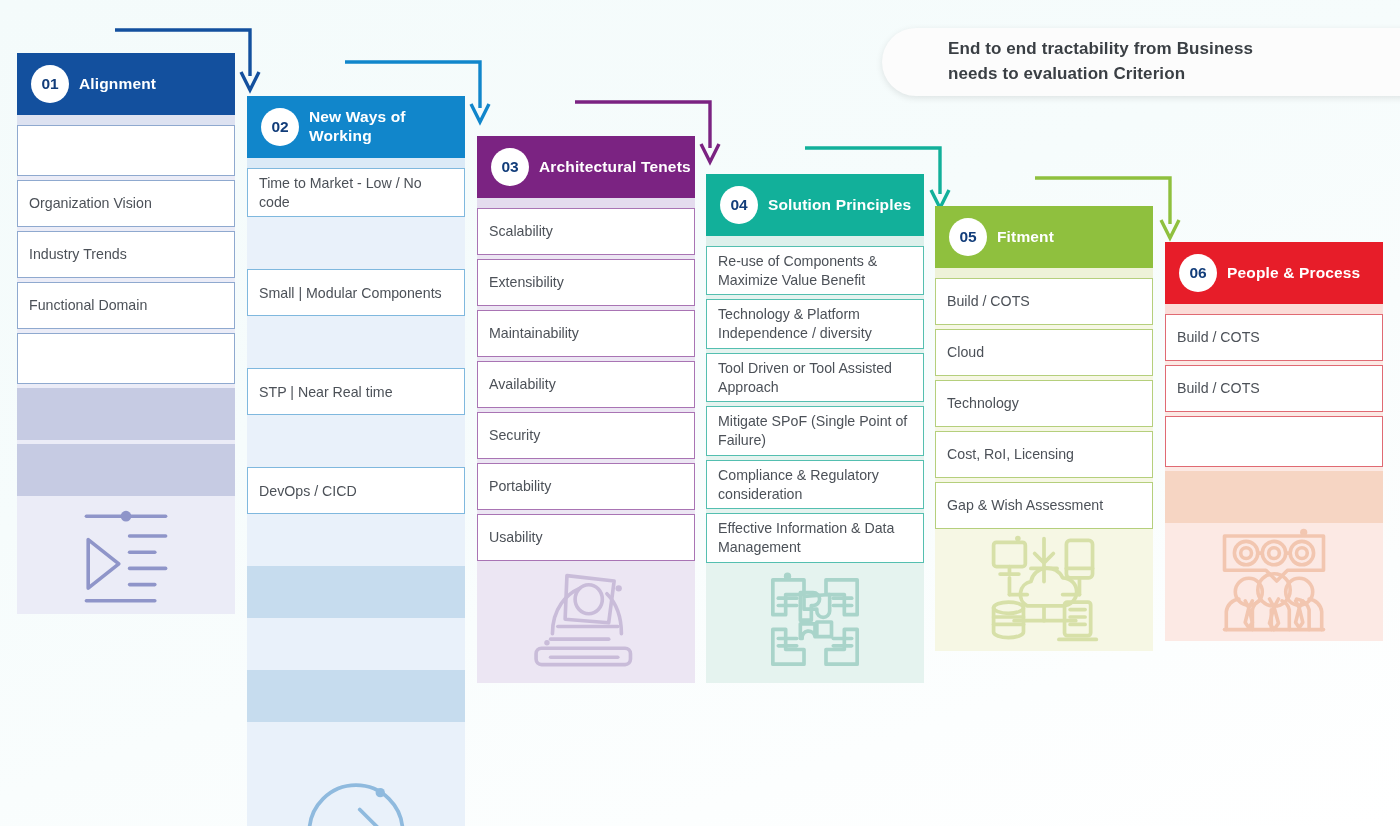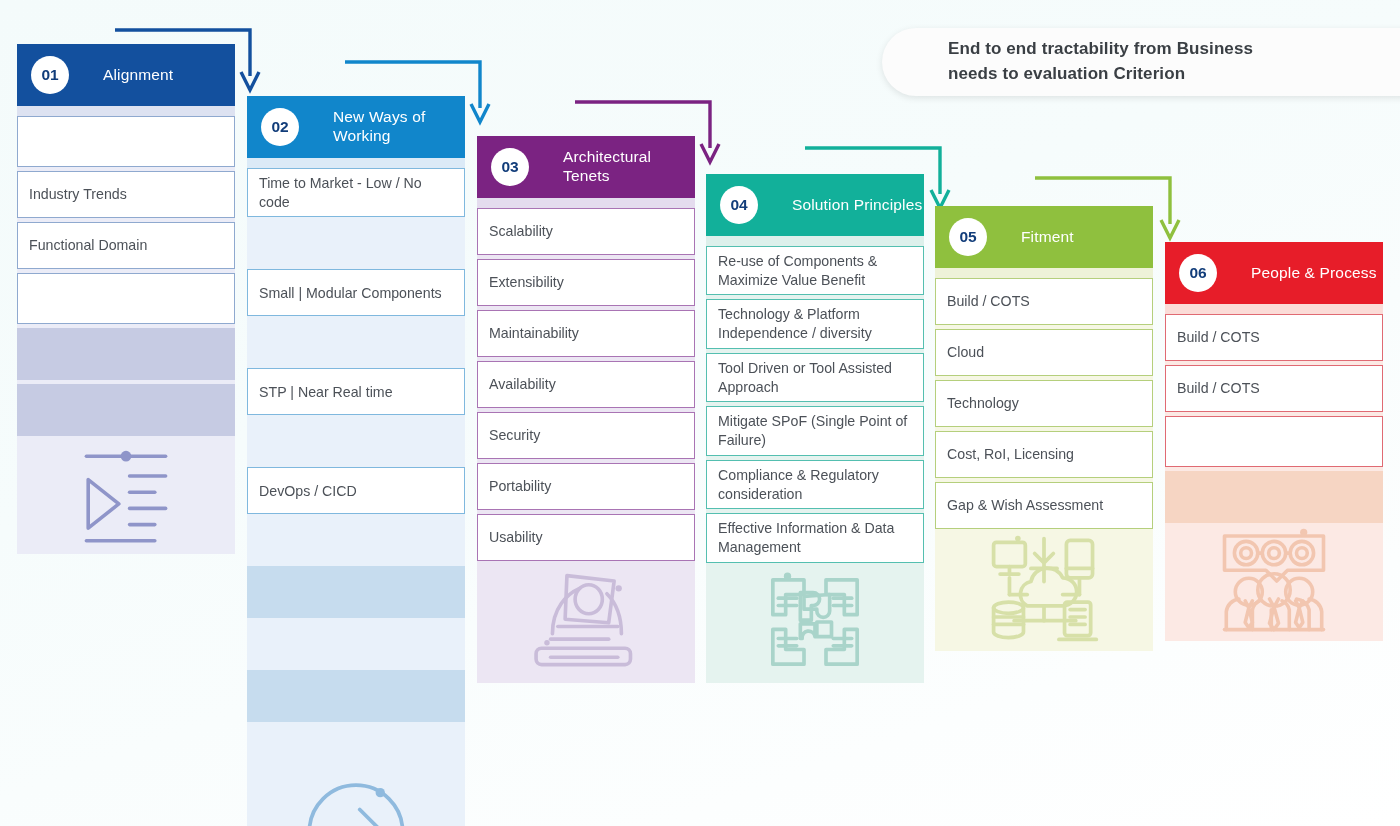--- a/index.html
+++ b/index.html
@@ -44,24 +44,23 @@
   .badge {
     width: 38px; height: 38px; min-width: 38px;
     border-radius: 50%;
     background: #ffffff;
     display: flex; align-items: center; justify-content: center;
     font-size: 15.5px; font-weight: bold;
     color: #123d7a;
     margin-right: 10px;
   }
   .col-title {
-    font-size: 15.5px; font-weight: normal;
+    font-size: 15.5px; font-weight: bold;
     line-height: 1.22;
     letter-spacing: 0.15px;
-    margin-left: 24px;
   }
   .hdr-gap { height: 10px; }
   .boxes { display: flex; flex-direction: column; }
   .box {
     background: #ffffff;
     border: 1.3px solid;
     min-height: 47px;
     display: flex; align-items: center;
     padding: 5px 11px;
     margin-bottom: 4px;
@@ -122,28 +121,29 @@
 <svg class="conn" style="left:800px;top:142px;" width="170" height="80" viewBox="0 0 170 80">
   <path d="M5,6 L140,6 L140,52" fill="none" stroke="#12b09a" stroke-width="3.4"></path>
   <path d="M131,48 L140,66 L149,48" fill="none" stroke="#12b09a" stroke-width="3.4"></path>
 </svg>
 <svg class="conn" style="left:1030px;top:172px;" width="170" height="80" viewBox="0 0 170 80">
   <path d="M5,6 L140,6 L140,52" fill="none" stroke="#8fc03e" stroke-width="3.4"></path>
   <path d="M131,48 L140,66 L149,48" fill="none" stroke="#8fc03e" stroke-width="3.4"></path>
 </svg>
 
 <div id="cols-root">
-    <div class="col c1" style="left: 17px; top: 44px;">
+    <div class="col c1" style="left: 17px; top: 53px;">
       <div class="col-header" style="background: rgb(19, 80, 158);">
         <div class="badge">01</div>
         <div class="col-title">Alignment</div>
       </div>
       <div class="hdr-gap" style="background: rgb(221, 226, 241);"></div>
       <div class="boxes" style="background: rgb(235, 236, 247);">
         <div class="box empty" style="border-color: rgb(143, 169, 207);"></div>
+        <div class="box" style="border-color: rgb(143, 169, 207);">Organization Vision</div>
         <div class="box" style="border-color: rgb(143, 169, 207);">Industry Trends</div>
         <div class="box" style="border-color: rgb(143, 169, 207);">Functional Domain</div>
         <div class="box empty" style="border-color: rgb(143, 169, 207);"></div>
         <div class="fill-row" style="background: rgb(198, 203, 227);"></div>
         <div class="fill-row" style="background: rgb(198, 203, 227);"></div>
         <div class="art">
           <svg width="110" height="108" viewBox="0 0 120 120">
             <line x1="16" y1="18" x2="104" y2="18" fill="none" stroke="#8f95c9" stroke-width="4" stroke-linecap="round" stroke-linejoin="round"></line>
             <circle cx="60" cy="18" r="6" fill="#8f95c9"></circle>
             <path d="M18 44 L18 98 L52 71 Z" fill="none" stroke="#8f95c9" stroke-width="4" stroke-linecap="round" stroke-linejoin="round"></path>

